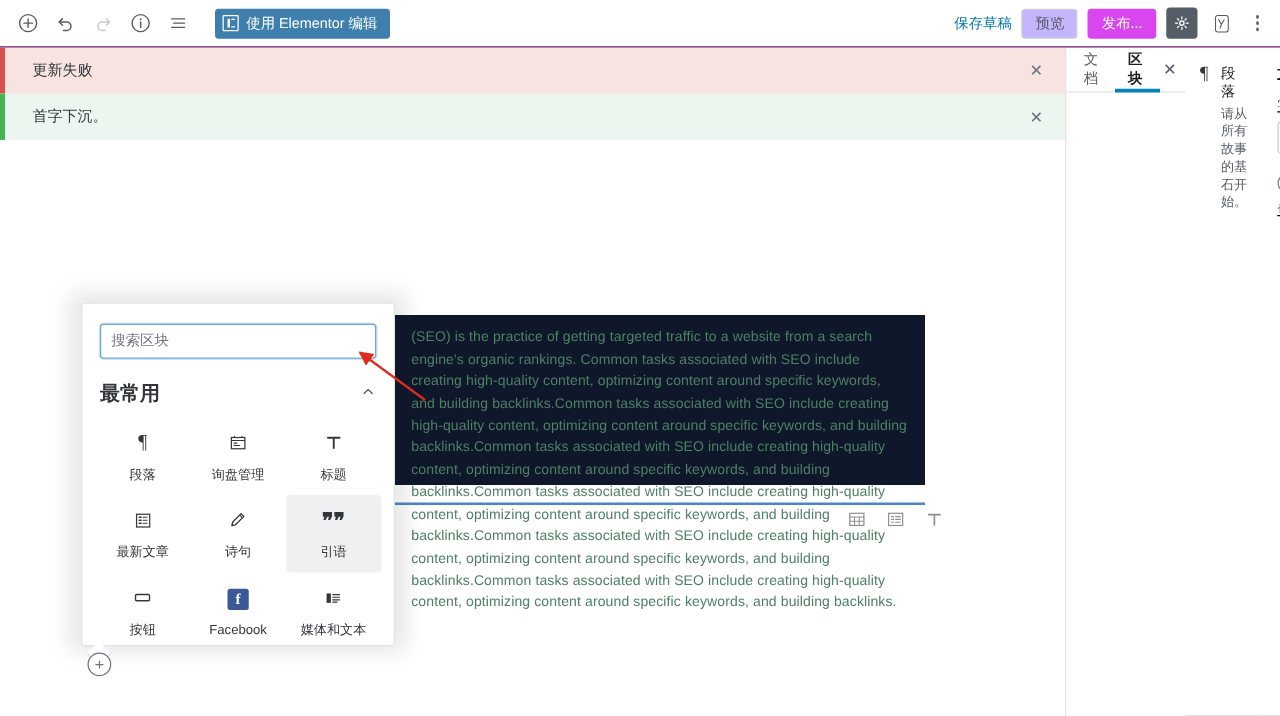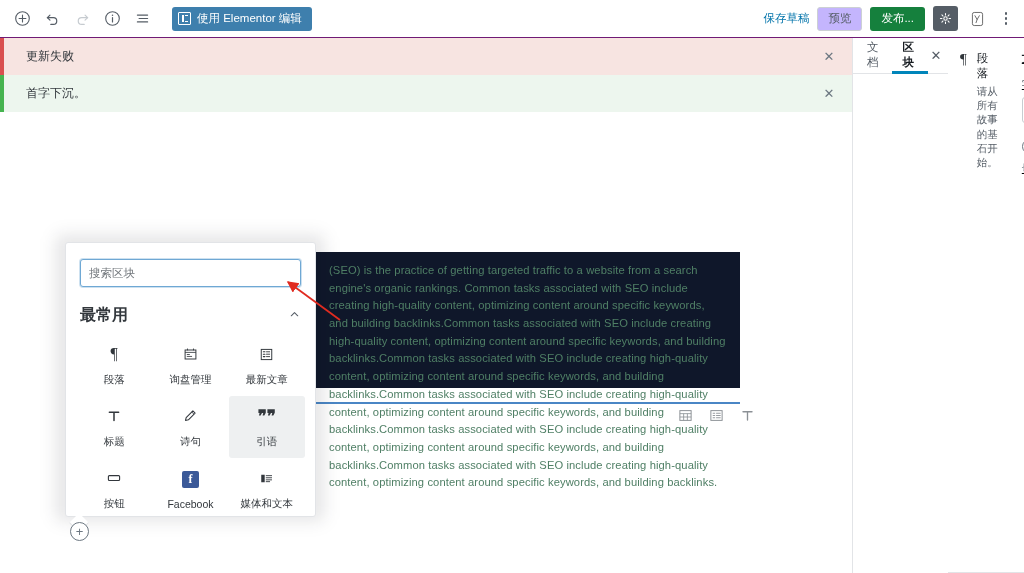--- a/index.html
+++ b/index.html
@@ -42,21 +42,21 @@
   .tb-right {
     margin-left: auto; display: flex; align-items: center; gap: 8px; padding-right: 8px;
   }
   .link-btn { color: #0073aa; font-size: 11.5px; cursor: pointer; white-space: nowrap; }
   .ghost-btn {
     border: 1px solid #ccd0d4; background: #c4b5fd; color: #555d66;
     border-radius: 3px; height: 24px; padding: 0 10px; font-size: 11.5px;
     display: flex; align-items: center; cursor: pointer; white-space: nowrap;
   }
   .primary-btn {
-    background: #15803d; color: #fff; border-radius: 3px; height: 24px;
+    background: #d946ef; color: #fff; border-radius: 3px; height: 24px;
     padding: 0 11px; font-size: 11.5px; display: flex; align-items: center;
     cursor: pointer; white-space: nowrap;
   }
   .gear-btn {
     width: 25px; height: 25px; background: #555d66; color: #fff; border-radius: 3px;
     display: flex; align-items: center; justify-content: center; cursor: pointer;
   }
   .yoast-btn {
     width: 22px; height: 22px; display: flex; align-items: center; justify-content: center;
     color: #5a5a5a; cursor: pointer;
@@ -364,36 +364,36 @@
                   <path d="M2.8 7.2h14.4" stroke="currentColor" stroke-width="1.1"></path>
                   <path d="M5.6 10h3M5.6 12.6h6" stroke="currentColor" stroke-width="1.1" stroke-linecap="round"></path>
                   <path d="M6 4V2.6M14 4V2.6" stroke="currentColor" stroke-width="1.2" stroke-linecap="round"></path>
                 </svg>
             </span>
             <span class="bl">询盘管理</span>
           </div>
 
           <div class="block-tile">
             <span class="bi">
+              <svg width="16" height="16" viewBox="0 0 20 20">
+                  <path d="M4.2 5.2h11.6M10 5.2v10.4" stroke="currentColor" stroke-width="1.9" stroke-linecap="round"></path>
+                </svg>
+            </span>
+            <span class="bl">标题</span>
+          </div>
+
+          <div class="block-tile">
+            <span class="bi">
               <svg width="15" height="15" viewBox="0 0 20 20">
                   <rect x="3" y="3.2" width="14" height="13.6" fill="none" stroke="currentColor" stroke-width="1.3"></rect>
                   <path d="M5.8 6.4h2.1M5.8 9.6h2.1M5.8 12.8h2.1" stroke="currentColor" stroke-width="1.5" stroke-linecap="round"></path>
                   <path d="M10 6.4h4.2M10 9.6h4.2M10 12.8h4.2" stroke="currentColor" stroke-width="1.2" stroke-linecap="round"></path>
                 </svg>
             </span>
             <span class="bl">最新文章</span>
-          </div>
-
-          <div class="block-tile">
-            <span class="bi">
-              <svg width="16" height="16" viewBox="0 0 20 20">
-                  <path d="M4.2 5.2h11.6M10 5.2v10.4" stroke="currentColor" stroke-width="1.9" stroke-linecap="round"></path>
-                </svg>
-            </span>
-            <span class="bl">标题</span>
           </div>
 
           <div class="block-tile">
             <span class="bi">
               <svg width="16" height="16" viewBox="0 0 20 20">
                   <path d="M13.6 3.6l2.8 2.8-8.4 8.4-3.6.8.8-3.6z" fill="none" stroke="currentColor" stroke-width="1.3" stroke-linejoin="round"></path>
                   <path d="M12.2 5l2.8 2.8" stroke="currentColor" stroke-width="1.1"></path>
                 </svg>
             </span>
             <span class="bl">诗句</span>

